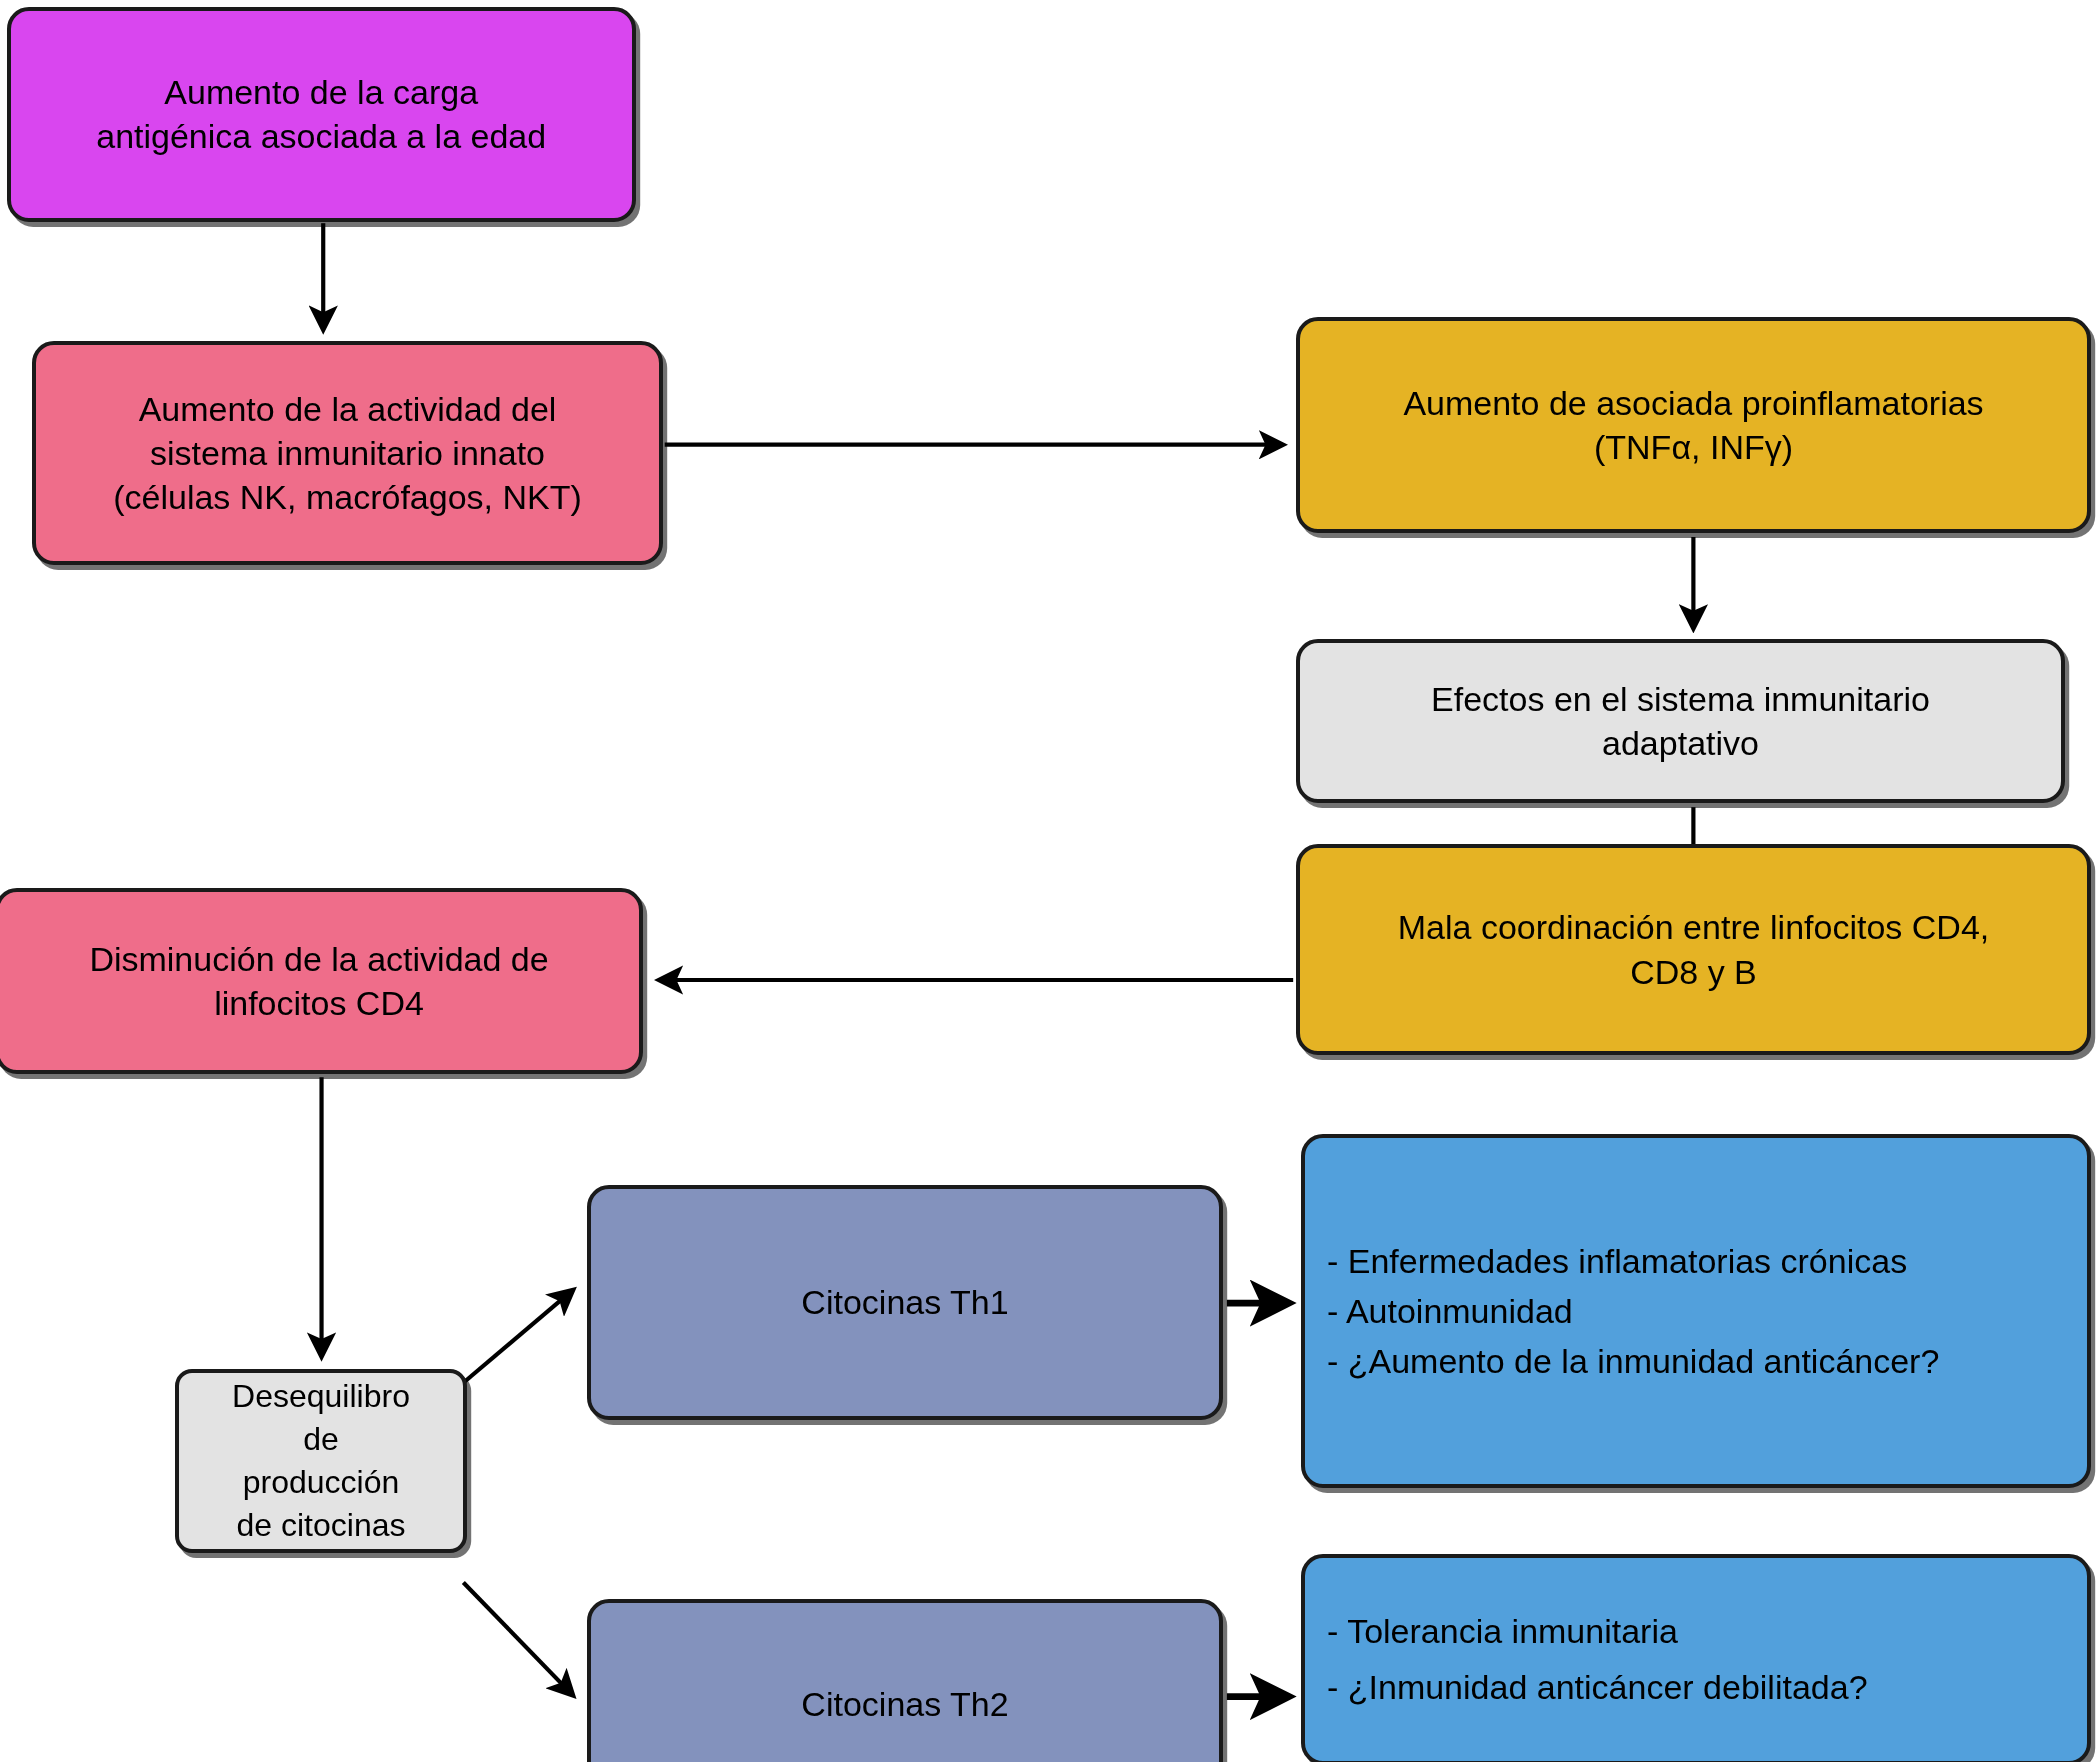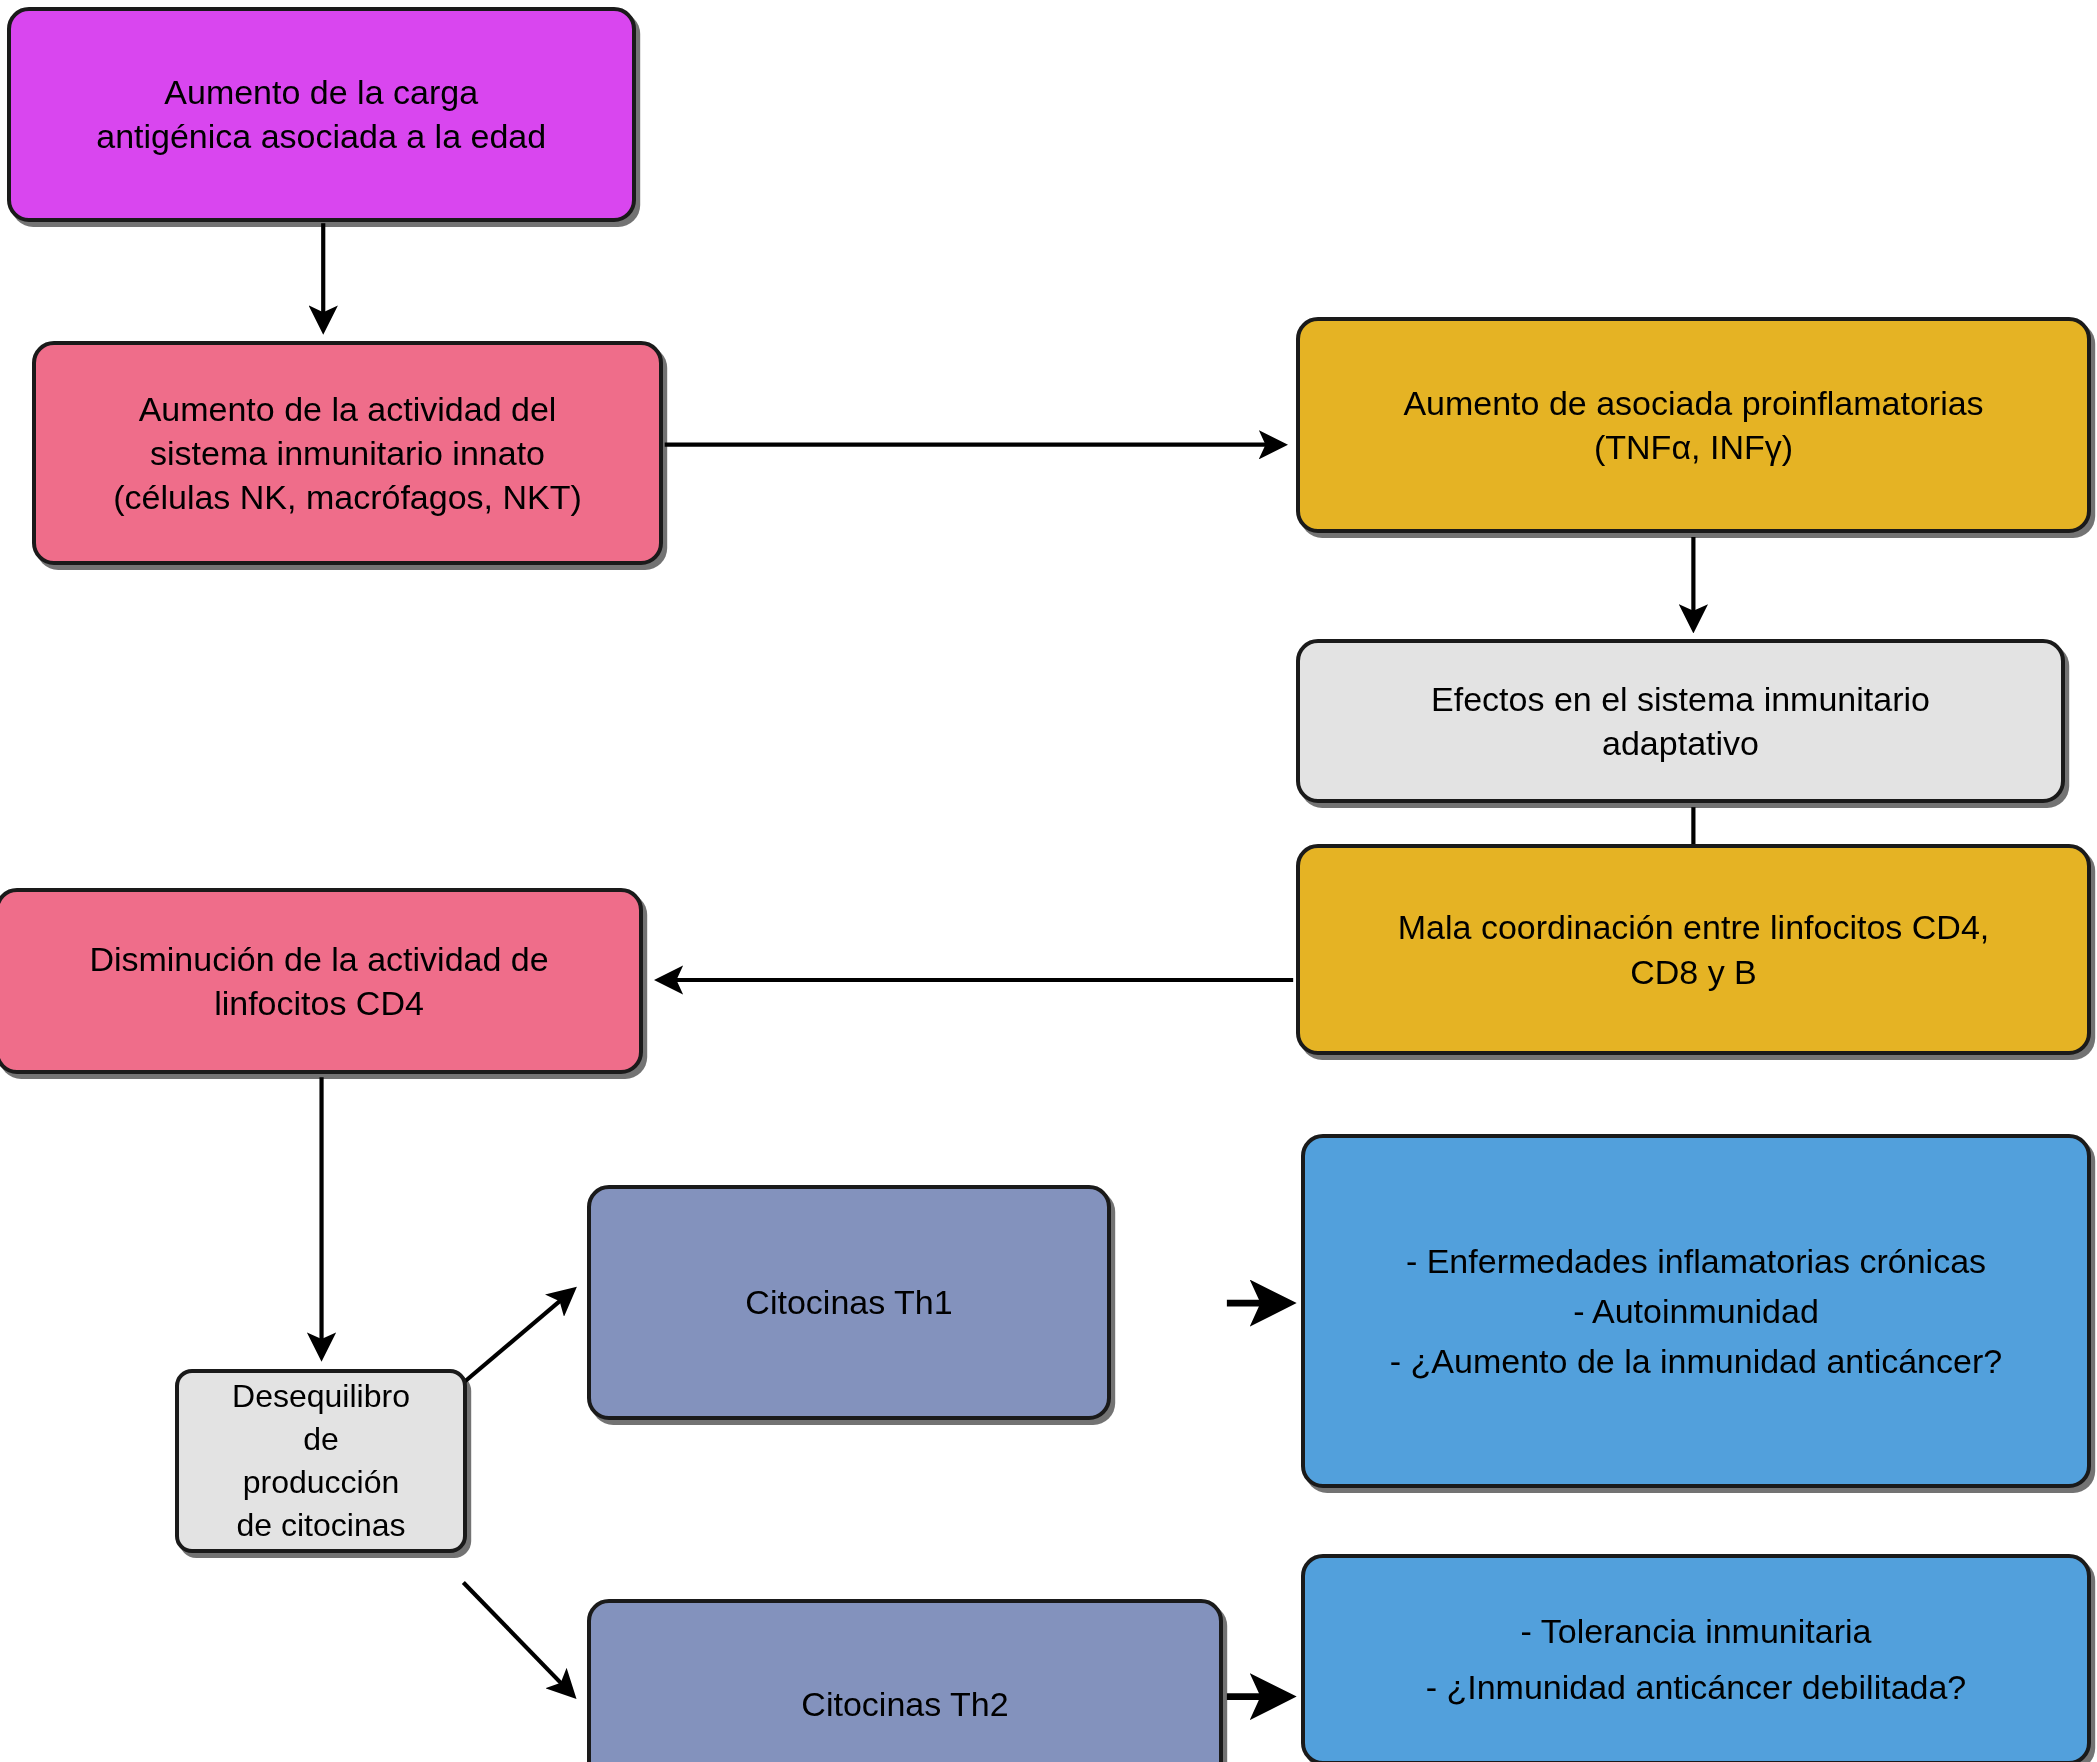--- a/index.html
+++ b/index.html
@@ -31,38 +31,38 @@
     line-height: 1.30;
     padding: 8.4px 18.5px;
     box-shadow: 4.2px 5px 0 rgba(0,0,0,0.55);
     z-index: 5;
   }
   .node .txt { display: block; width: 100%; }
   .node.left-align {
     justify-content: flex-start;
     text-align: left;
   }
-  .node.left-align .txt { text-align: center; }
+  .node.left-align .txt { text-align: left; }
 
   .fill-purple { background: #d946ef; }
   .fill-pink   { background: #ef6d8a; }
   .fill-yellow { background: #e5b324; }
   .fill-gray   { background: #e3e3e3; }
   .fill-steel  { background: #8392bd; }
   .fill-blue   { background: #52a0dc; }
 
   
   #node-antigen-load   { left: 6.7px;    top: 6.7px;    width: 629px;  height: 215px; }
   #node-innate-immune  { left: 32px;   top: 341px;  width: 631px;  height: 224px; }
   #node-procytokines   { left: 1296px; top: 317px;  width: 795px;  height: 216px; }
   #node-adaptive-eff   { left: 1296px; top: 639px;  width: 769px;  height: 164px; }
   #node-coordination   { left: 1296px; top: 844px; width: 795px;  height: 211px; }
   #node-cd4-decrease   { left: -5px;   top: 888px; width: 648px;  height: 186px; }
   #node-imbalance      { left: 175px;  top: 1369px; width: 292px;  height: 184px; }
-  #node-th1            { left: 587px;  top: 1185px; width: 524px;  height: 235px; }
+  #node-th1            { left: 587px;  top: 1185px; width: 636px;  height: 235px; }
   #node-th2            { left: 587px;  top: 1599px; width: 636px;  height: 210px; }
   #node-th1-outcomes   { left: 1301px; top: 1134px; width: 790px;  height: 354px; }
   #node-th2-outcomes   { left: 1301px; top: 1554px; width: 790px;  height: 211px; }
 
   #node-imbalance      { font-size: 32px; line-height: 1.34; padding: 5px 6.7px; border-radius: 17px; }
   #node-th1-outcomes, #node-th2-outcomes { padding: 8.4px 22px; }
   #node-th1-outcomes .txt { line-height: 1.48; }
   #node-th2-outcomes .txt { line-height: 1.62; }
 
   svg#edges {

